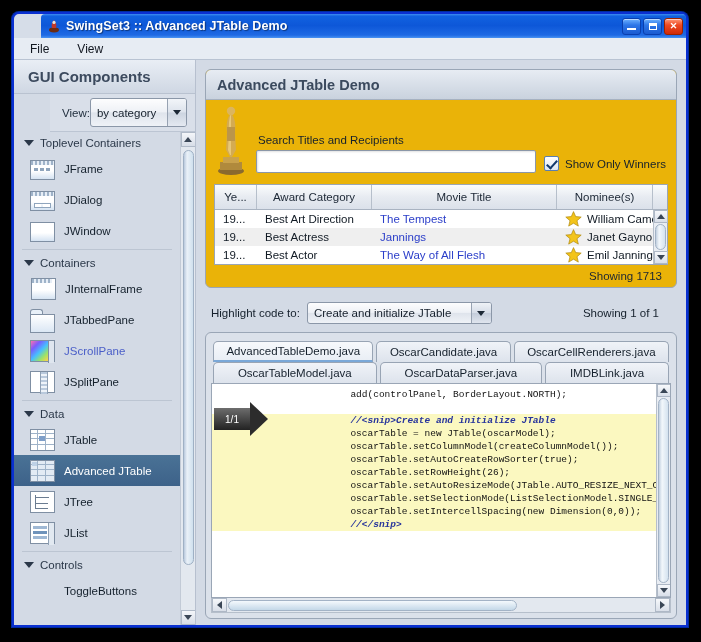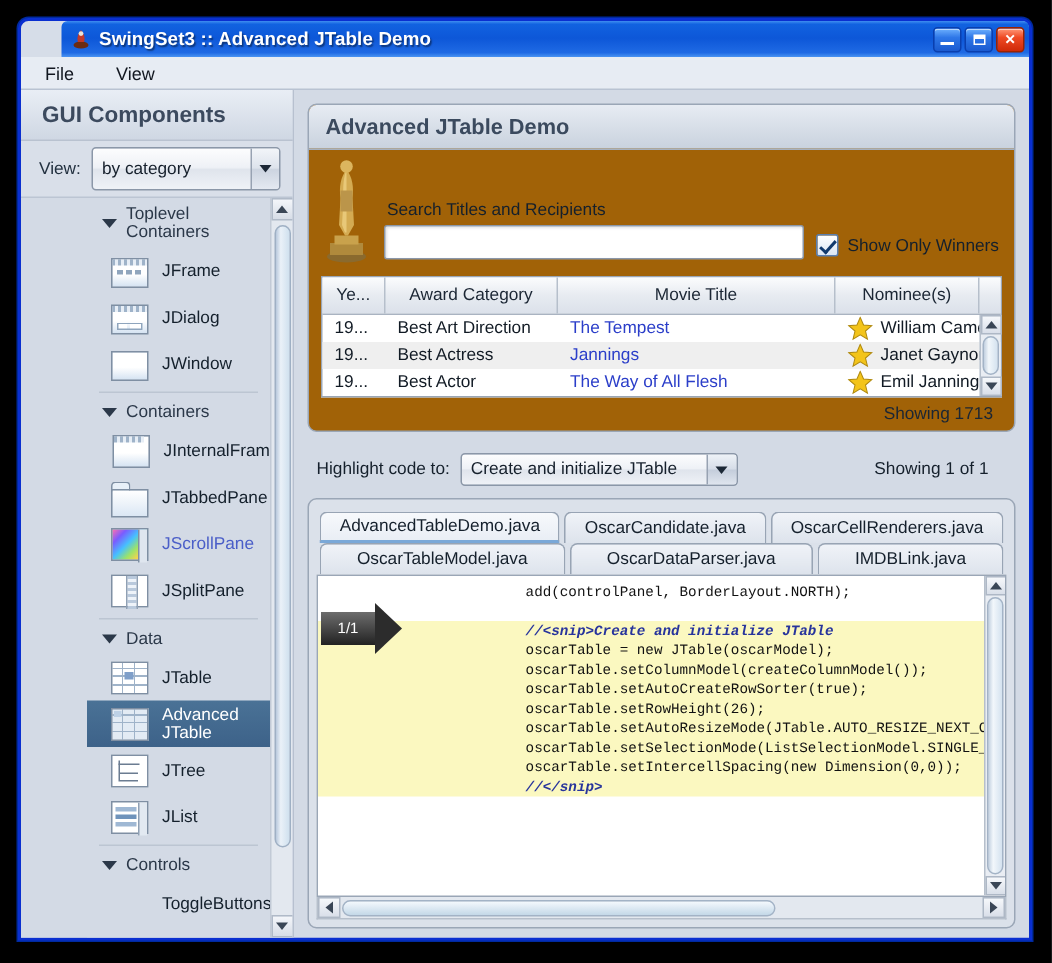--- a/index.html
+++ b/index.html
@@ -52,38 +52,38 @@
     width:182px; flex:0 0 182px; display:flex; flex-direction:column;
     background:#d3dae5; border-right:1px solid #b7c0cf;
   }
   .sb-header {
     height:34px; flex:0 0 34px; display:flex; align-items:center; padding-left:14px;
     background:linear-gradient(to bottom,#e9eef5,#cfd7e3);
     border-bottom:1px solid #b9c2d0;
     font-size:15px; font-weight:bold; color:#3c4a5e;
   }
   .sb-viewrow {
-    height:38px; flex:0 0 38px; display:flex; align-items:center; gap:7px;
-    padding:0 8px 0 12px; background:#d9dfe9; border-bottom:1px solid #bcc5d3;
+    height:38px; flex:0 0 38px; display:flex; align-items:center; 
+    padding:0 8px 0 12px; background:#d9dfe9; border-bottom:1px solid #bcc5d3;margin-left:36px;
   }
   .sb-viewrow .lbl { font-size:11.5px; color:#22303f; }
   .combo {
     flex:1 1 auto; height:29px; display:flex; align-items:center;
     border:1px solid #8b97a8; border-radius:3px; overflow:hidden;
     background:linear-gradient(to bottom,#fdfdfe 0%,#eef1f6 47%,#dfe4ec 52%,#eff2f7 100%);
   }
   .combo .val { flex:1 1 auto; font-size:11.5px; color:#16202c; padding-left:6px; white-space:nowrap; overflow:hidden;}
   .combo .arrow {
     width:19px; height:100%; flex:0 0 19px; display:flex; align-items:center; justify-content:center;
     border-left:1px solid #97a2b2;
     background:linear-gradient(to bottom,#f2f5f9 0%,#dde3ec 48%,#ccd4e0 52%,#e4e9f1 100%);
   }
   .caret { width:0;height:0;border-left:4px solid transparent;border-right:4px solid transparent;border-top:5px solid #1c2836;}
 
-  .sb-scrollwrap { flex:1 1 auto; display:flex; overflow:hidden; background:#d3dae5;padding-left:44px; }
+  .sb-scrollwrap { flex:1 1 auto; display:flex; overflow:hidden; background:#d3dae5; }
   .sb-list { flex:1 1 auto; overflow:hidden; background:#d3dae5; position:relative; }
   .sb-scroll {
     width:15px; flex:0 0 15px; background:#e3e8ef; border-left:1px solid #c2cad6;
     display:flex; flex-direction:column; align-items:center; position:relative;
   }
   .sb-arrowbtn {
     width:15px;height:15px;flex:0 0 15px; display:flex;align-items:center;justify-content:center;
     background:linear-gradient(to bottom,#f4f6fa,#d7dde7); border:1px solid #b0bac8;
   }
   .tri-up {width:0;height:0;border-left:4px solid transparent;border-right:4px solid transparent;border-bottom:5px solid #3a4656;}
@@ -147,21 +147,21 @@
      box-shadow:0 5px 0 -1px #6b7c91,0 10px 0 -1px #6b7c91;}
   .ic-list{width:23px;height:22px;border:1px solid #7f8fa3;background:#fff;}
   .ic-list:before{content:"";position:absolute;left:2px;top:3px;width:14px;height:3px;background:#9fb8d4;
      box-shadow:0 5px 0 0 #6f93bb,0 10px 0 0 #9fb8d4;}
   .ic-list:after{content:"";position:absolute;right:0;top:0;width:5px;height:22px;background:#e2e9f1;border-left:1px solid #8fa0b4;}
   .ic-toggle{width:23px;height:16px;}
 
   
   .main { flex:1 1 auto; padding:9px 9px 6px 9px; display:flex; flex-direction:column; gap:0; overflow:hidden; }
   .demo-panel {
-    border:1px solid #9aa6b6; border-radius:6px; background:#a16207; overflow:hidden;
+    border:1px solid #9aa6b6; border-radius:6px; background:#eab308; overflow:hidden;
     display:flex; flex-direction:column; flex:0 0 auto;
   }
   .demo-title {
     height:30px; flex:0 0 30px; display:flex; align-items:center; padding-left:11px;
     background:linear-gradient(to bottom,#e7ecf3 0%,#c9d2de 100%);
     border-bottom:1px solid #a6b1c0;
     font-size:14.5px; font-weight:bold; color:#3b4a5e;
   }
   .search-row { display:flex; align-items:flex-end; padding:5px 10px 7px 8px; gap:8px; }
   .oscar { width:34px; height:72px; flex:0 0 34px; position:relative; }

